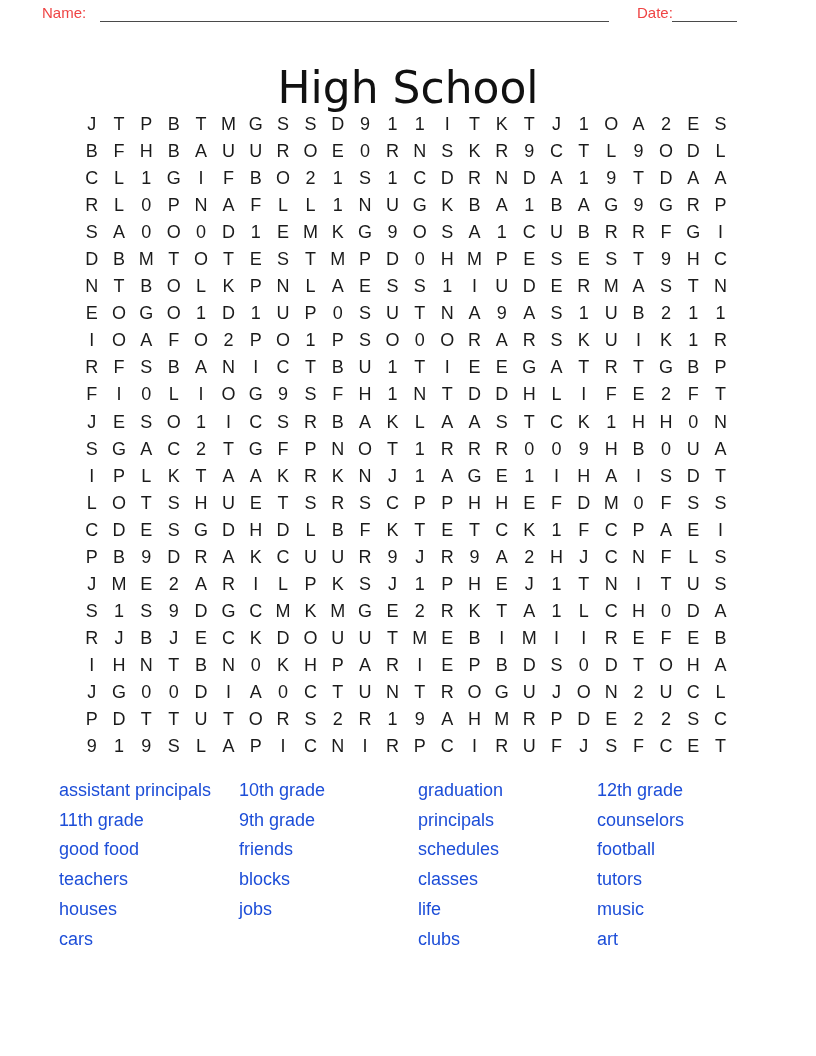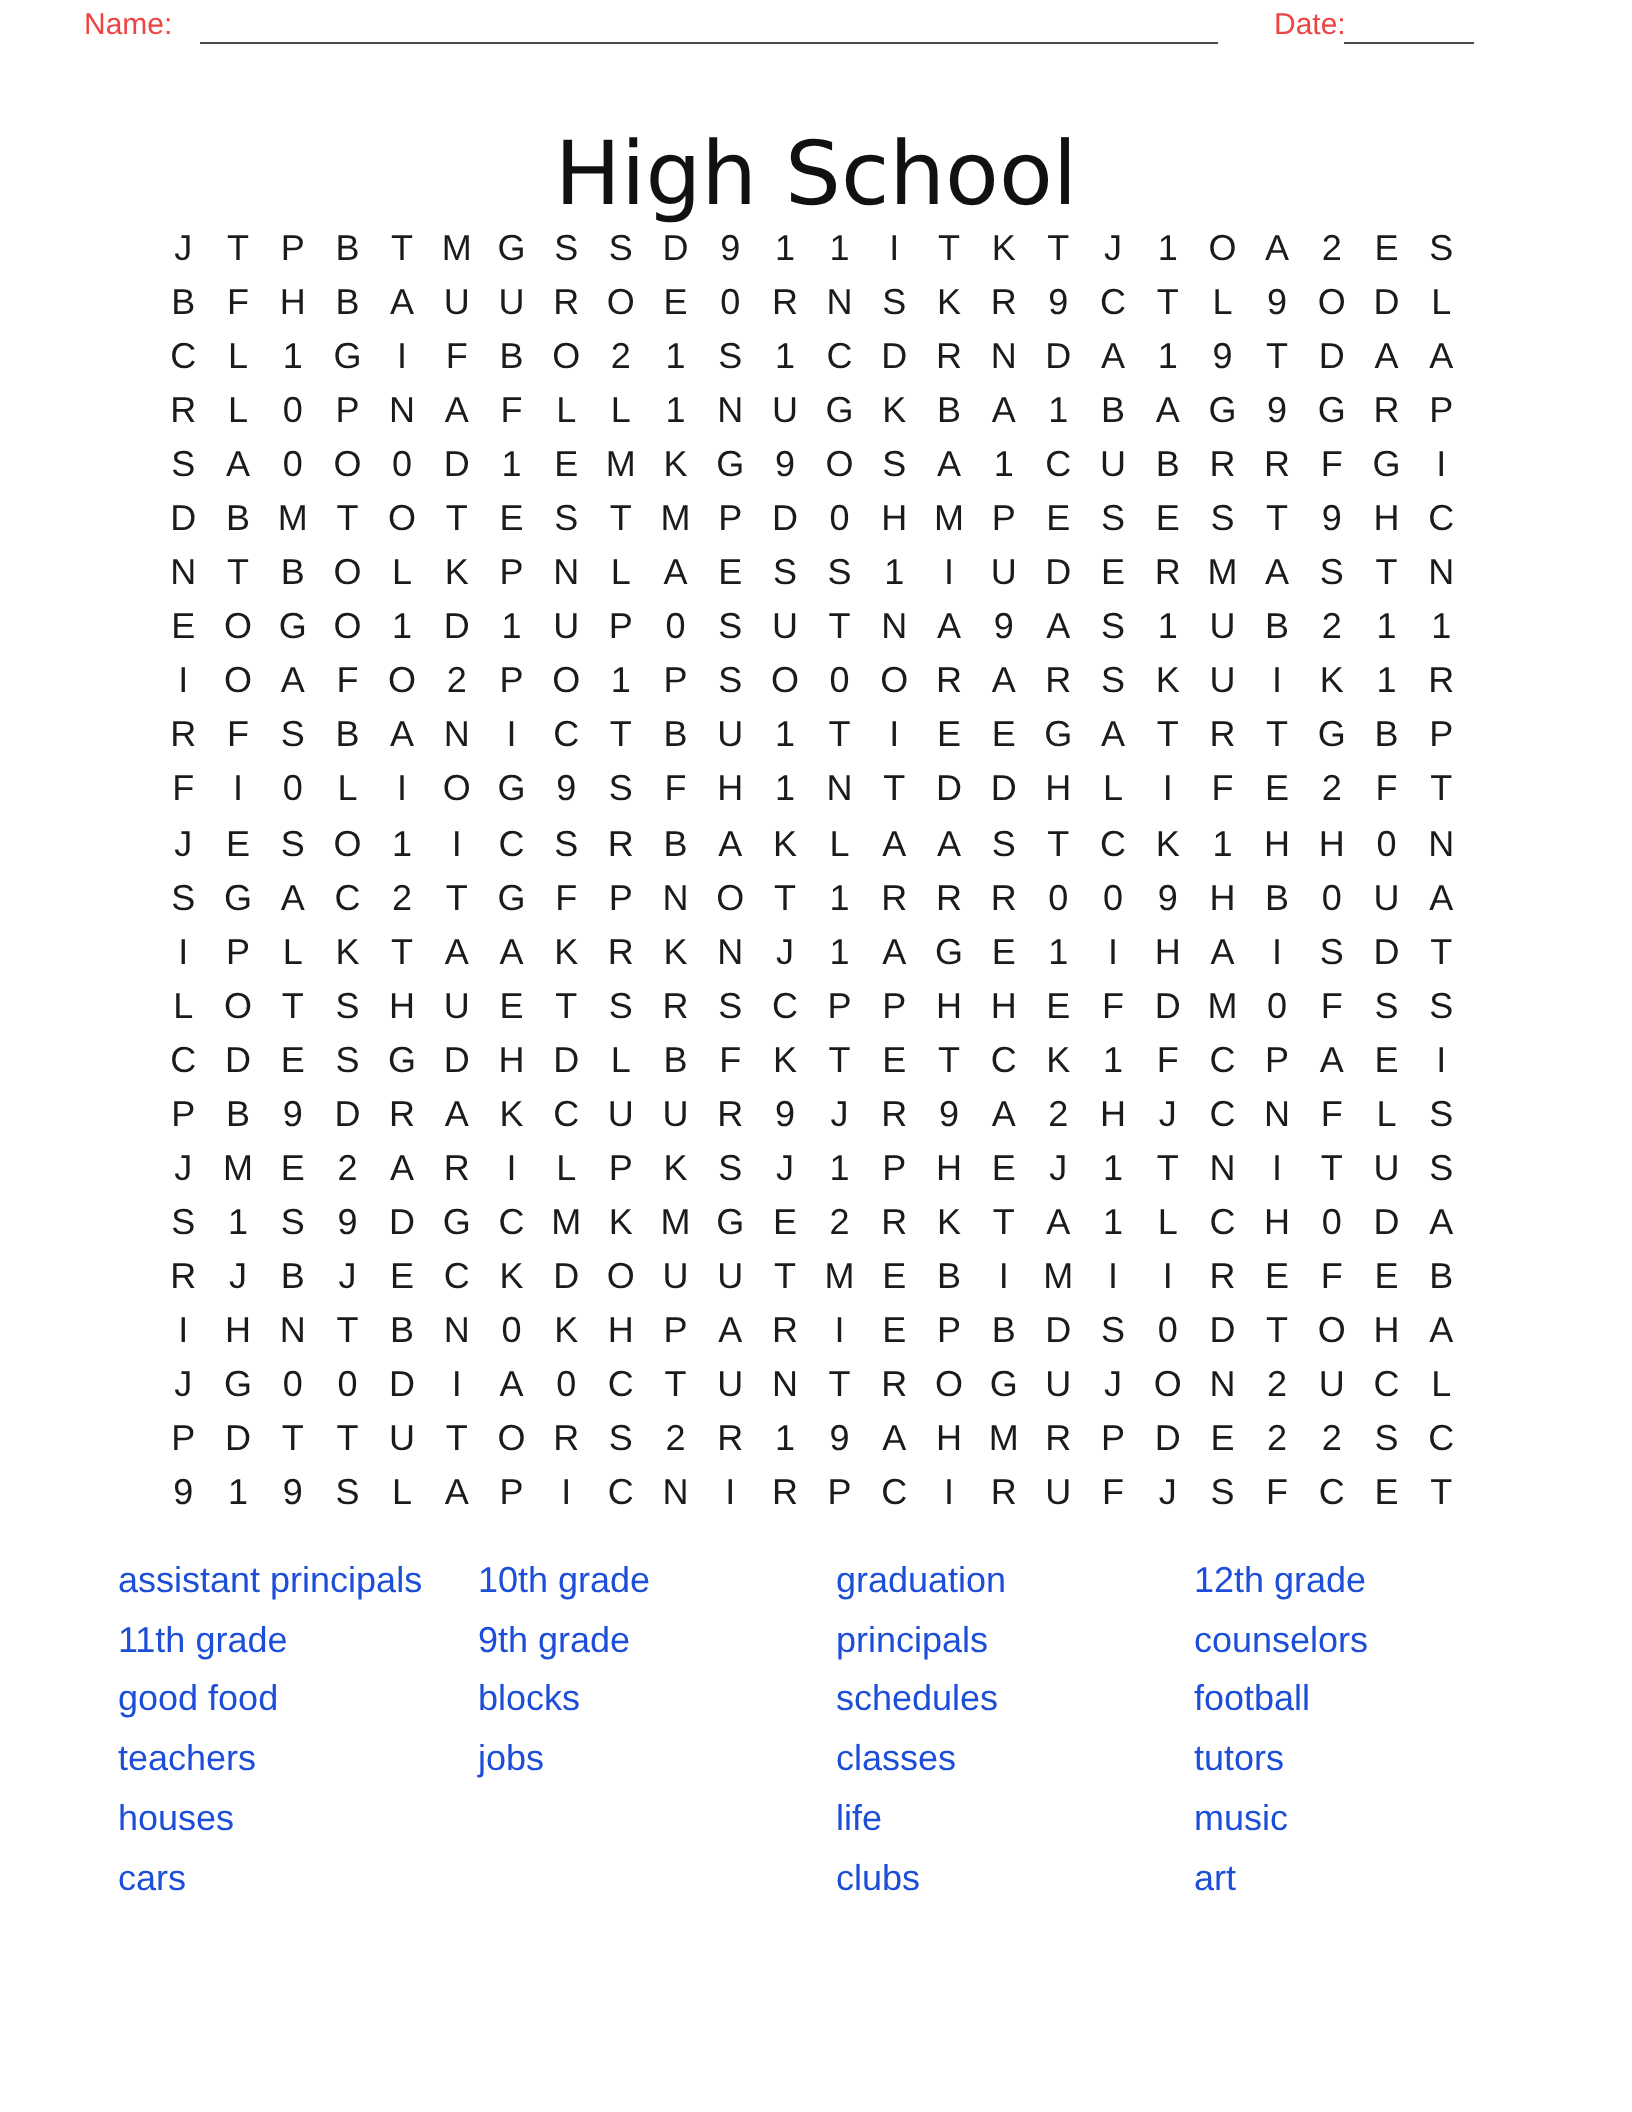--- a/index.html
+++ b/index.html
@@ -719,20 +719,21 @@
       <div class="word-item">assistant principals</div>
       <div class="word-item">11th grade</div>
       <div class="word-item">good food</div>
       <div class="word-item">teachers</div>
       <div class="word-item">houses</div>
       <div class="word-item">cars</div>
     </div>
     <div class="word-col">
       <div class="word-item">10th grade</div>
       <div class="word-item">9th grade</div>
+      <div class="word-item">friends</div>
       <div class="word-item">blocks</div>
       <div class="word-item">jobs</div>
     </div>
     <div class="word-col">
       <div class="word-item">graduation</div>
       <div class="word-item">principals</div>
       <div class="word-item">schedules</div>
       <div class="word-item">classes</div>
       <div class="word-item">life</div>
       <div class="word-item">clubs</div>

